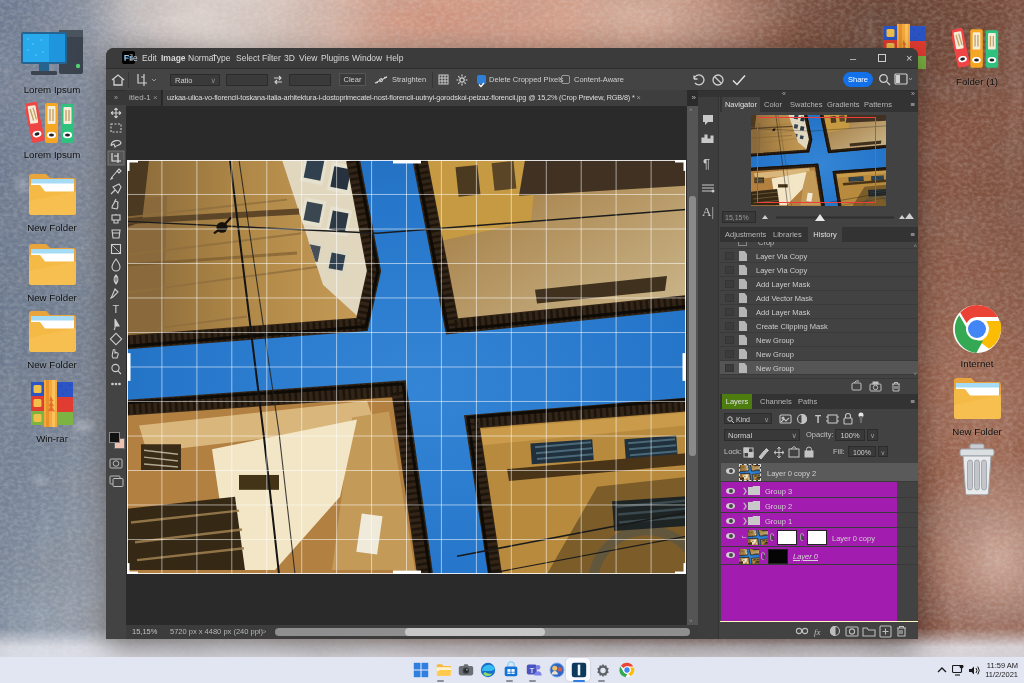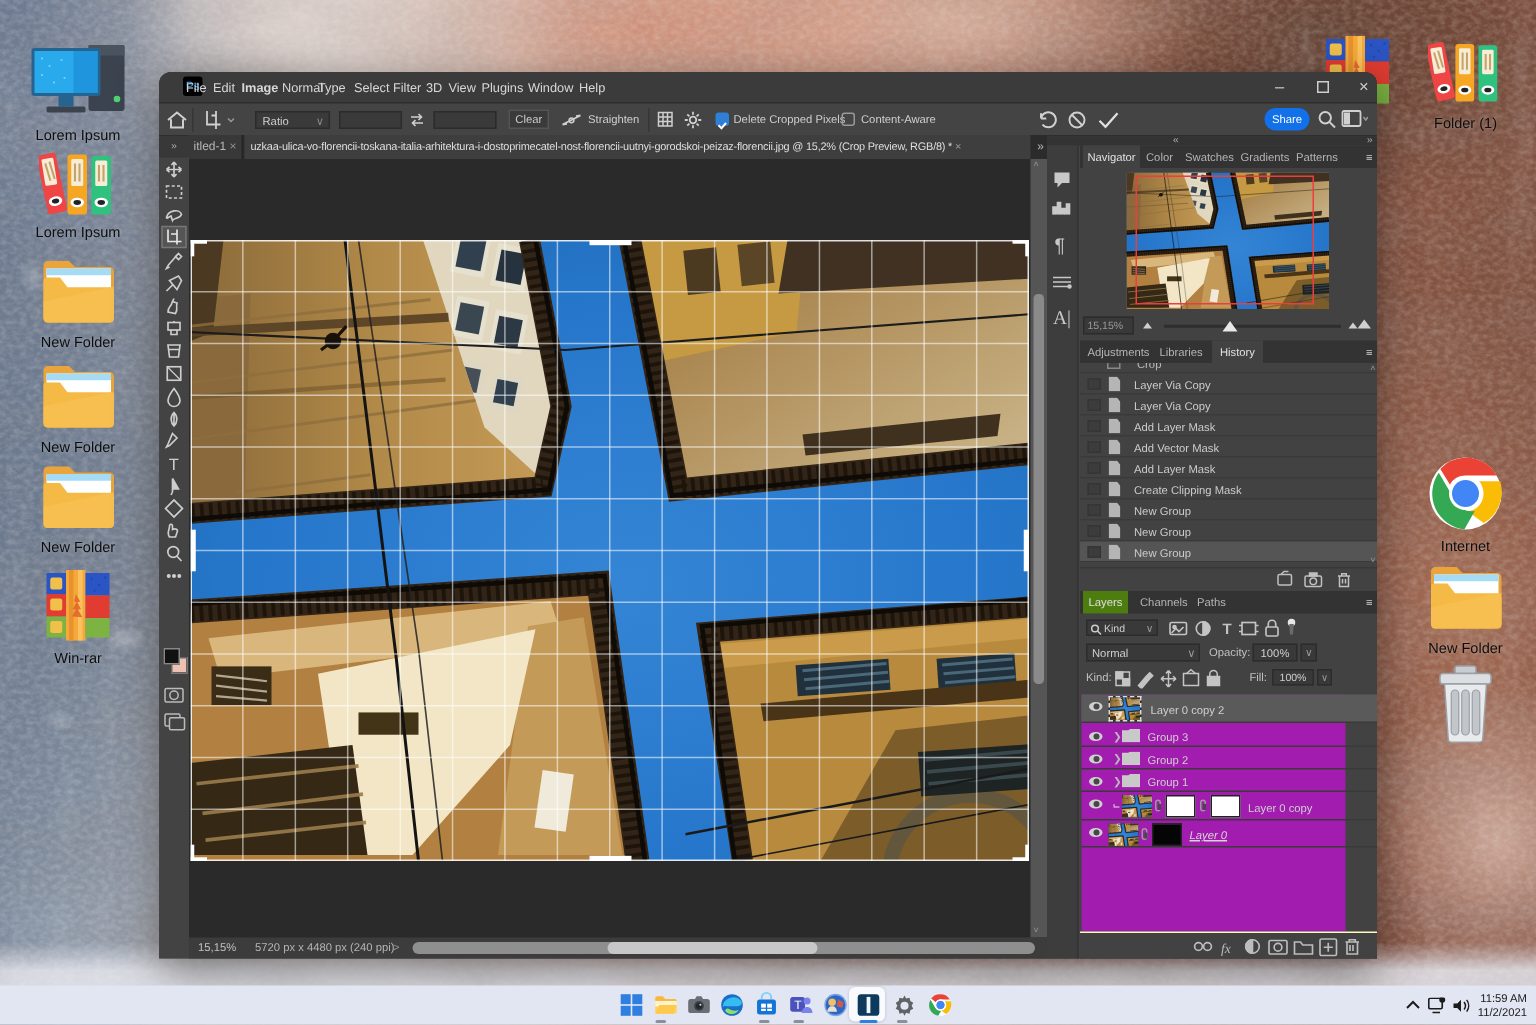--- a/index.html
+++ b/index.html
@@ -729,21 +729,21 @@
         </div>
 
         <div style="position:absolute;left:0;top:330px;width:198px;height:17px;">
           <div style="position:absolute;left:4px;top:2px;width:76px;height:12px;background:#393939;border:1px solid #2c2c2c;color:#cfcfcf;font-size:7.5px;line-height:12px;padding-left:3px;">Normal<span style="position:absolute;right:2px;color:#999;">∨</span></div>
           <span style="position:absolute;left:86px;top:3px;color:#c0c0c0;font-size:7.5px;">Opacity:</span>
           <div style="position:absolute;left:115px;top:2px;width:30px;height:12px;background:#393939;border:1px solid #2c2c2c;color:#cfcfcf;font-size:7.5px;line-height:12px;text-align:center;">100%</div>
           <div style="position:absolute;left:147px;top:2px;width:11px;height:12px;background:#393939;border:1px solid #2c2c2c;color:#999;font-size:7px;line-height:12px;text-align:center;">∨</div>
         </div>
 
         <div style="position:absolute;left:0;top:347px;width:198px;height:16px;">
-          <span style="position:absolute;left:4px;top:3px;color:#c0c0c0;font-size:7.5px;">Kind:</span>
+          <span style="position:absolute;left:4px;top:3px;color:#c0c0c0;font-size:7.5px;">Lock:</span>
           <svg width="80" height="14" style="position:absolute;left:22px;top:1px;">
             <g stroke="#c4c4c4" fill="none" stroke-width="1">
               <rect x="2" y="3" width="9" height="9"></rect>
                 <rect x="2" y="3" width="4.5" height="4.5" fill="#c4c4c4"></rect>
                 <rect x="6.5" y="7.5" width="4.5" height="4.5" fill="#c4c4c4"></rect>
               <path d="M17,12 l5,-6 2,2 -5,6 z M22.5,5.5 l2,-2 2,2 -2,2 z" fill="#c4c4c4"></path>
               <g transform="translate(31,0)">
                   <path d="M6,2 v11 M1,7.5 h10 M6,2 l-1.7,2 M6,2 l1.7,2 M6,13 l-1.7,-2 M6,13 l1.7,-2 M1,7.5 l2,-1.7 M1,7.5 l2,1.7 M11,7.5 l-2,-1.7 M11,7.5 l-2,1.7"></path>
                 </g>
               <g transform="translate(46,0)">

